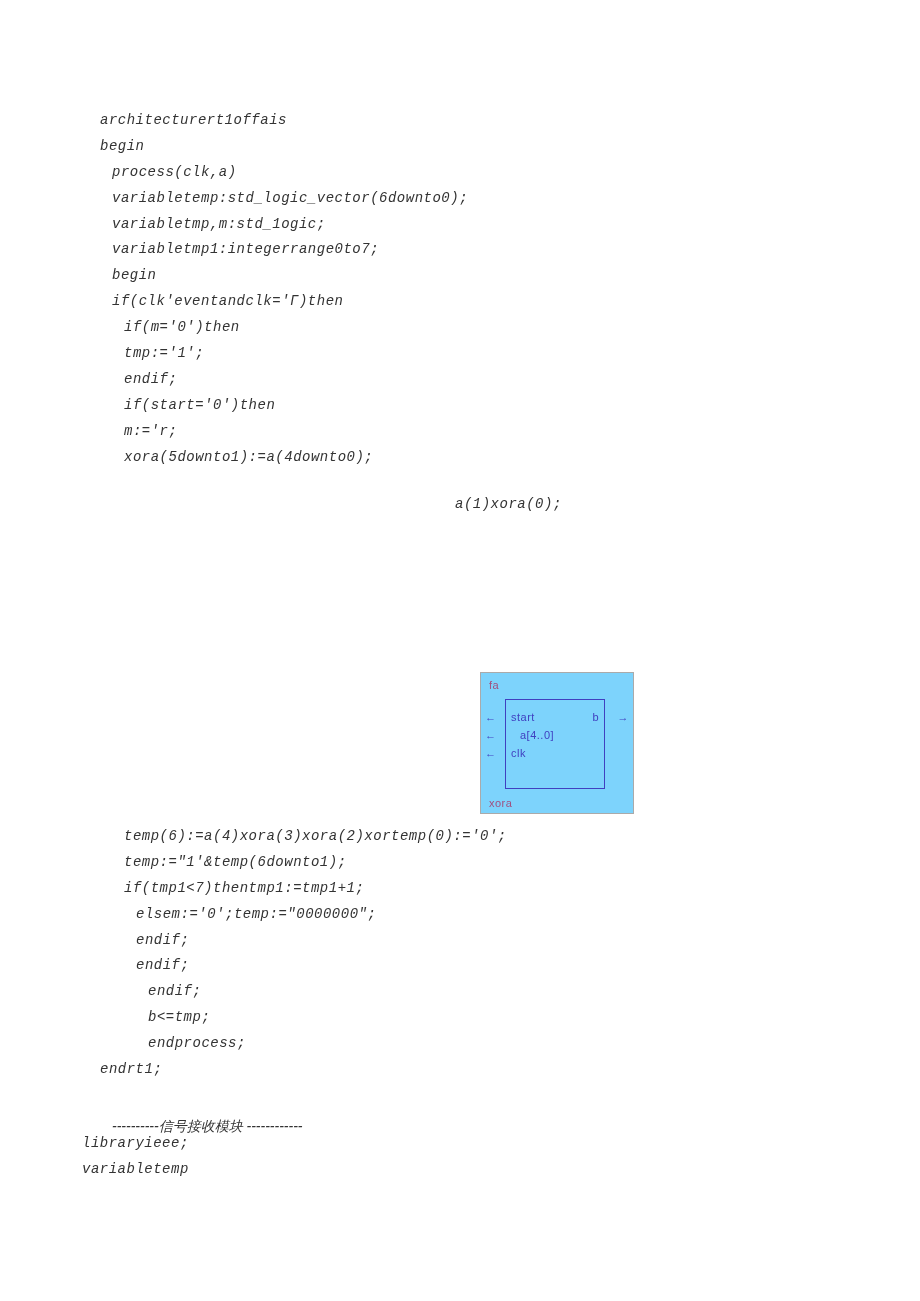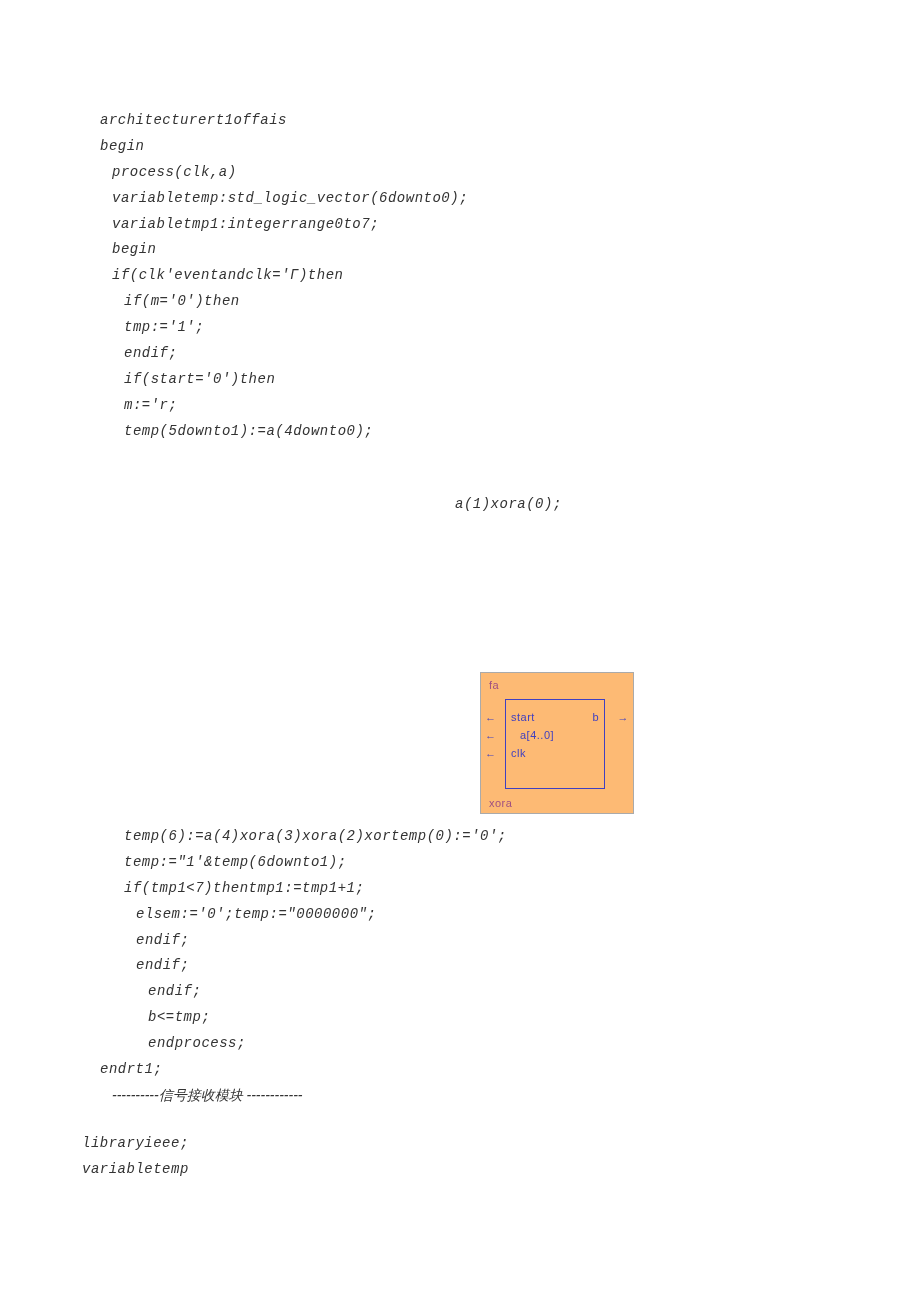--- a/index.html
+++ b/index.html
@@ -32,21 +32,21 @@
       top: 492px;
       left: 455px;
     }
     .diagram {
       position: absolute;
       top: 672px;
       left: 480px;
       width: 152px;
       height: 140px;
       border: 1px solid #aaaaaa;
-      background: #fdba74;
+      background: #7dd3fc;
       font-family: Arial, sans-serif;
       font-size: 11px;
       color: #4040c0;
     }
     .diagram-inner {
       position: absolute;
       top: 26px;
       left: 24px;
       width: 98px;
       height: 88px;
@@ -94,20 +94,21 @@
       right: 4px;
       color: #4040c0;
     }
     .arrow-start { top: 38px; }
     .arrow-a { top: 56px; }
     .arrow-clk { top: 74px; }
     .arrow-b { top: 38px; }
     .separator-line {
       font-family: Arial, sans-serif;
       letter-spacing: 0px;
+      margin-top: 31px;
     }
     .cjk {
       font-family: "SimSun", "Microsoft YaHei", sans-serif;
     }
     .block-bottom {
       top: 824px;
       left: 100px;
     }
     .block-footer {
       top: 1131px;
@@ -115,29 +116,30 @@
     }
   </style>
 </head>
 <body>
 
 <div class="code-block block-top">
   <div>architecturert1offais</div>
   <div>begin</div>
   <div class="indent-1">process(clk,a)</div>
   <div class="indent-1">variabletemp:std_logic_vector(6downto0);</div>
+  <div class="indent-1">variabletmp,m:std_1ogic;</div>
   <div class="indent-1">variabletmp1:integerrange0to7;</div>
   <div class="indent-1">begin</div>
   <div class="indent-1">if(clk'eventandclk='Γ)then</div>
   <div class="indent-2">if(m='0')then</div>
   <div class="indent-2">tmp:='1';</div>
   <div class="indent-2">endif;</div>
   <div class="indent-2">if(start='0')then</div>
   <div class="indent-2">m:='r;</div>
-  <div class="indent-2">temp(5downto1):=a(4downto0);</div>
+  <div class="indent-2">xora(5downto1):=a(4downto0);</div>
 </div>
 
 <div class="code-block line-mid">a(1)xora(0);</div>
 
 <div class="diagram">
   <div class="diagram-label-fa">fa</div>
   <div class="diagram-inner"></div>
   <span class="arrow-left arrow-start">←</span>
   <span class="arrow-left arrow-a">←</span>
   <span class="arrow-left arrow-clk">←</span>

